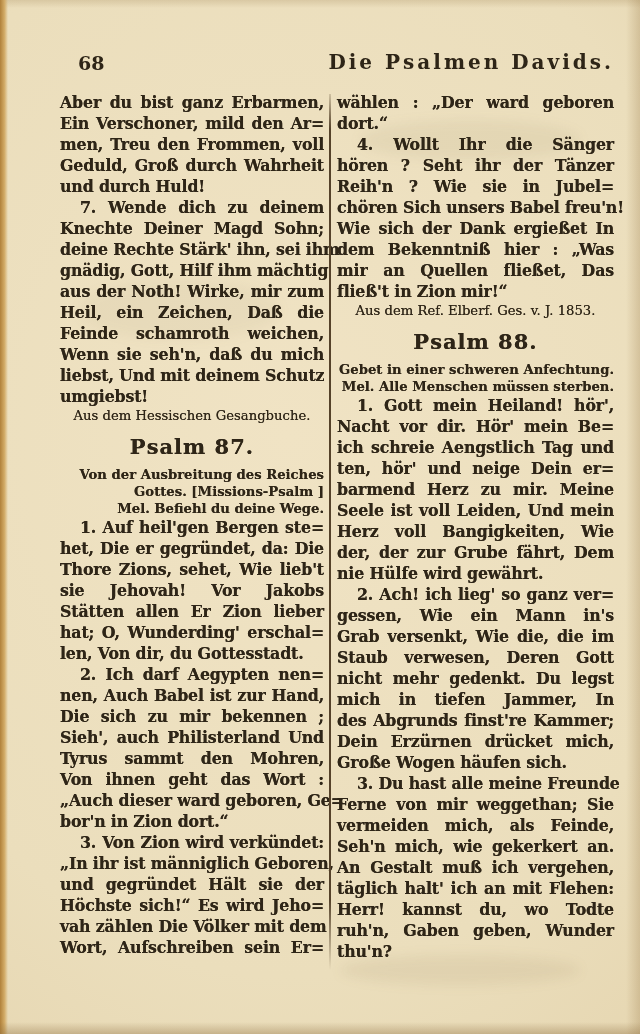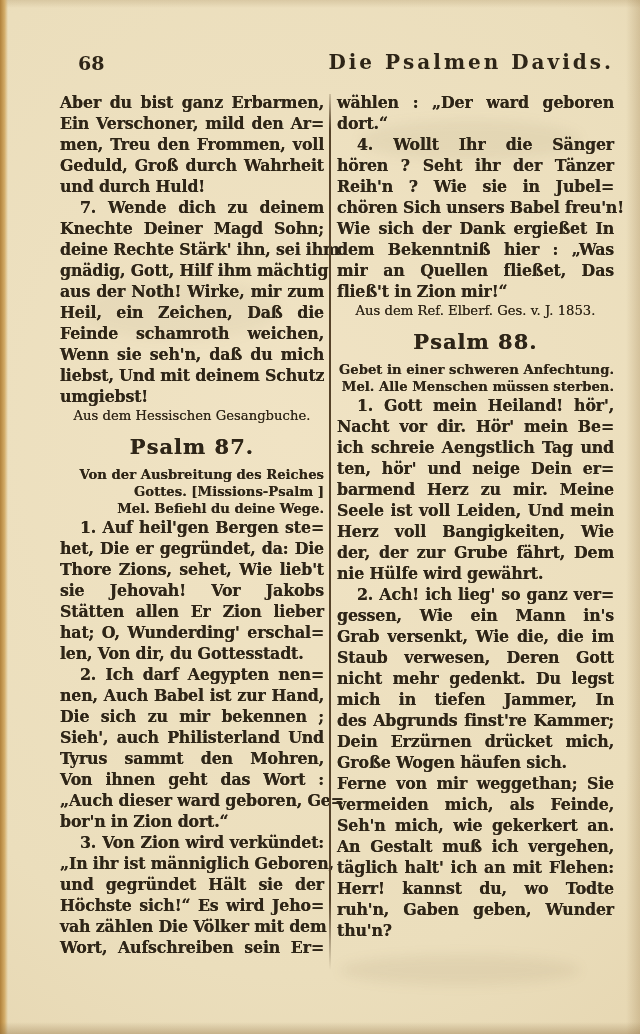--- a/index.html
+++ b/index.html
@@ -172,20 +172,21 @@
           <div class="bl">gessen, Wie ein Mann in's</div>
           <div class="bl">Grab versenkt, Wie die, die im</div>
           <div class="bl">Staub verwesen, Deren Gott</div>
           <div class="bl">nicht mehr gedenkt.  Du legst</div>
           <div class="bl">mich in tiefen Jammer, In</div>
           <div class="bl">des Abgrunds finst're Kammer;</div>
           <div class="bl">Dein Erzürnen drücket mich,</div>
           <div class="bl end">Große Wogen häufen sich.</div>
         </div>
         <div class="verse">
+          <div class="bl indent">3. Du hast alle meine Freunde</div>
           <div class="bl">Ferne von mir weggethan; Sie</div>
           <div class="bl">vermeiden mich, als Feinde,</div>
           <div class="bl">Seh'n mich, wie gekerkert an.</div>
           <div class="bl">An Gestalt muß ich vergehen,</div>
           <div class="bl">täglich halt' ich an mit Flehen:</div>
           <div class="bl">Herr! kannst du, wo Todte</div>
           <div class="bl">ruh'n, Gaben geben, Wunder</div>
           <div class="bl end">thu'n?</div>
         </div>
       </div>

